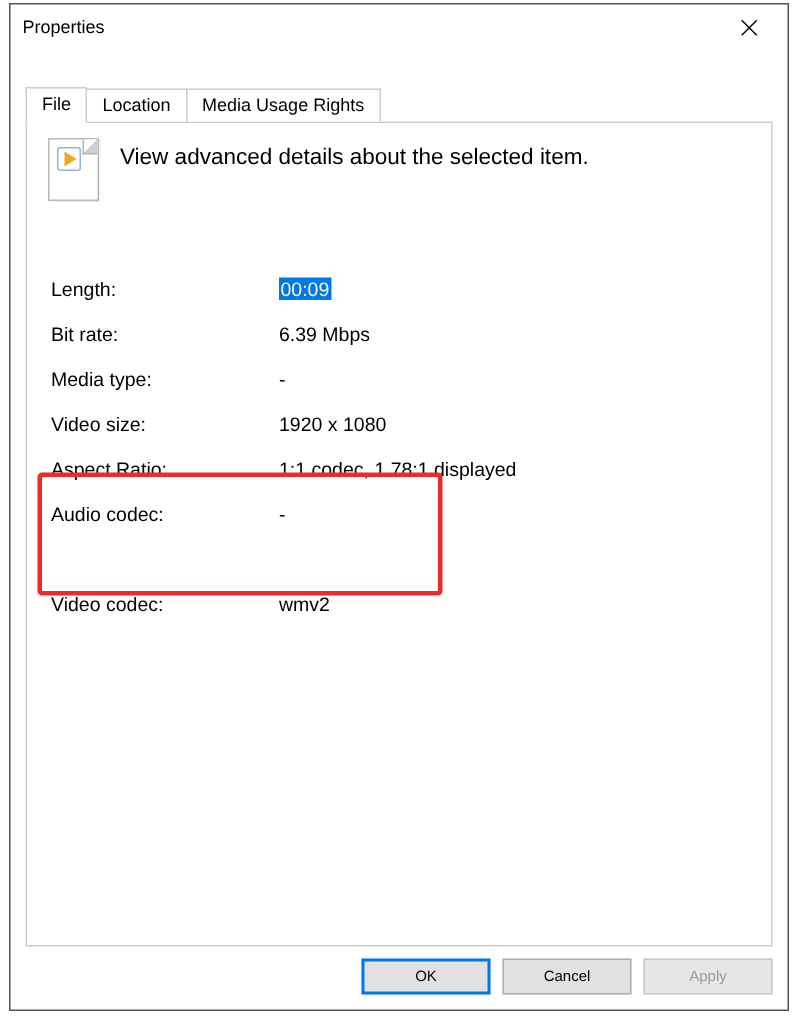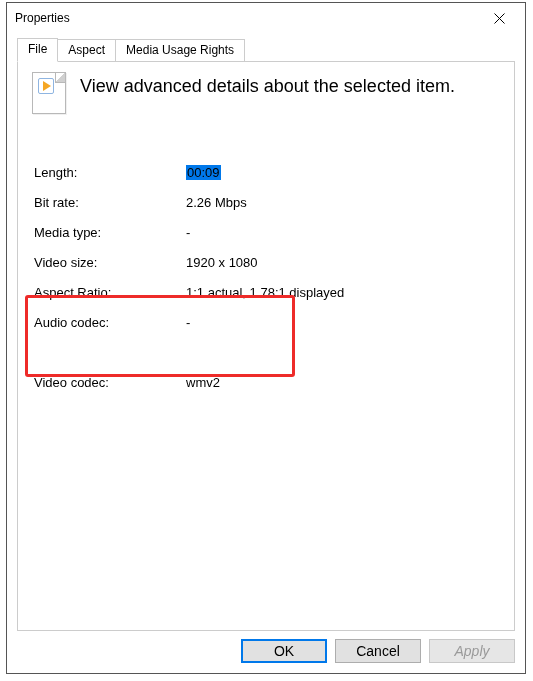--- a/index.html
+++ b/index.html
@@ -39,20 +39,21 @@
       flex: 1;
       padding: 4px 10px 10px 10px;
       display: flex; flex-direction: column;
     }
     .tabs-row {
       display: flex;
       align-items: flex-end;
       height: 24px;
       position: relative;
       z-index: 2;
+      margin-top: 20px;
     }
     .tab {
       border: 1px solid #ccc;
       border-bottom: none;
       padding: 3px 10px 4px 10px;
       font-size: 12px;
       background: #fff;
       cursor: pointer;
       margin-right: -1px;
     }
@@ -99,123 +100,122 @@
       display: flex; align-items: center; justify-content: center;
     }
     .file-icon .play::before {
       content: "";
       border-left: 8px solid #f5a623;
       border-top: 5px solid transparent;
       border-bottom: 5px solid transparent;
       margin-left: 2px;
     }
     .intro-text {
-      font-size: 18px;
+      font-size: 15px;
       padding-top: 4px;
     }
     .props {
       padding: 20px 4px 0 4px;
       font-size: 13px;
       position: relative;
     }
     .prop-row {
       display: flex;
       min-height: 30px;
       align-items: flex-end;
     }
     .prop-label { width: 152px; }
     .prop-value { flex: 1; }
     .selected {
       background: #0078ea;
-      color: #000000;
+      color: #fef9c3;
       padding: 0 1px;
     }
     .callout {
       position: absolute;
       border: 3px solid #ee2b29;
       border-radius: 3px;
       pointer-events: none;
     }
     .bottom-buttons {
       display: flex;
       justify-content: flex-end;
       gap: 8px;
       padding: 8px 0 0 0;
     }
     .btn {
       width: 86px;
       height: 24px;
       font-family: inherit;
-      font-size: 14px;
+      font-size: 10px;
       background: #e1e1e1;
       border: 1px solid #adadad;
       cursor: pointer;
     }
     .btn.primary {
       border: 2px solid #0078ea;
       background: #e1e1e1;
     }
     .btn.disabled {
       color: #9a9a9a;
       border: 1px solid #c8c8c8;
       background: #e6e6e6;
       cursor: default;
-      font-style: italic;
     }
   </style>
 </head>
 <body>
 
 <div class="window">
   <div class="titlebar">
     <span class="title">Properties</span>
     <div class="close-btn">
       <svg viewBox="0 0 11 11">
         <line x1="0.5" y1="0.5" x2="10.5" y2="10.5" stroke="#000" stroke-width="1"></line>
         <line x1="10.5" y1="0.5" x2="0.5" y2="10.5" stroke="#000" stroke-width="1"></line>
       </svg>
     </div>
   </div>
 
   <div class="content-area">
     <div class="tabs-row">
       <div class="tab active">File</div>
-      <div class="tab">Aspect</div>
+      <div class="tab">Location</div>
       <div class="tab">Media Usage Rights</div>
     </div>
 
     <div class="tab-panel">
       <div class="intro-row">
         <div class="file-icon">
           <div class="fold"></div>
           <div class="play"></div>
         </div>
         <div class="intro-text">View advanced details about the selected item.</div>
       </div>
 
       <div class="props">
         <div class="prop-row">
           <div class="prop-label">Length:</div>
           <div class="prop-value"><span class="selected">00:09</span></div>
         </div>
         <div class="prop-row">
           <div class="prop-label">Bit rate:</div>
-          <div class="prop-value">2.26 Mbps</div>
+          <div class="prop-value">6.39 Mbps</div>
         </div>
         <div class="prop-row">
           <div class="prop-label">Media type:</div>
           <div class="prop-value">-</div>
         </div>
         <div class="prop-row">
           <div class="prop-label">Video size:</div>
           <div class="prop-value">1920 x 1080</div>
         </div>
         <div class="prop-row">
           <div class="prop-label">Aspect Ratio:</div>
-          <div class="prop-value">1:1 actual, 1.78:1 displayed</div>
+          <div class="prop-value">1:1 codec, 1.78:1 displayed</div>
         </div>
         <div class="prop-row">
           <div class="prop-label">Audio codec:</div>
           <div class="prop-value">-</div>
         </div>
         <div class="prop-row" style="height:24px;"></div>
         <div class="prop-row">
           <div class="prop-label">Video codec:</div>
           <div class="prop-value">wmv2</div>
         </div>

